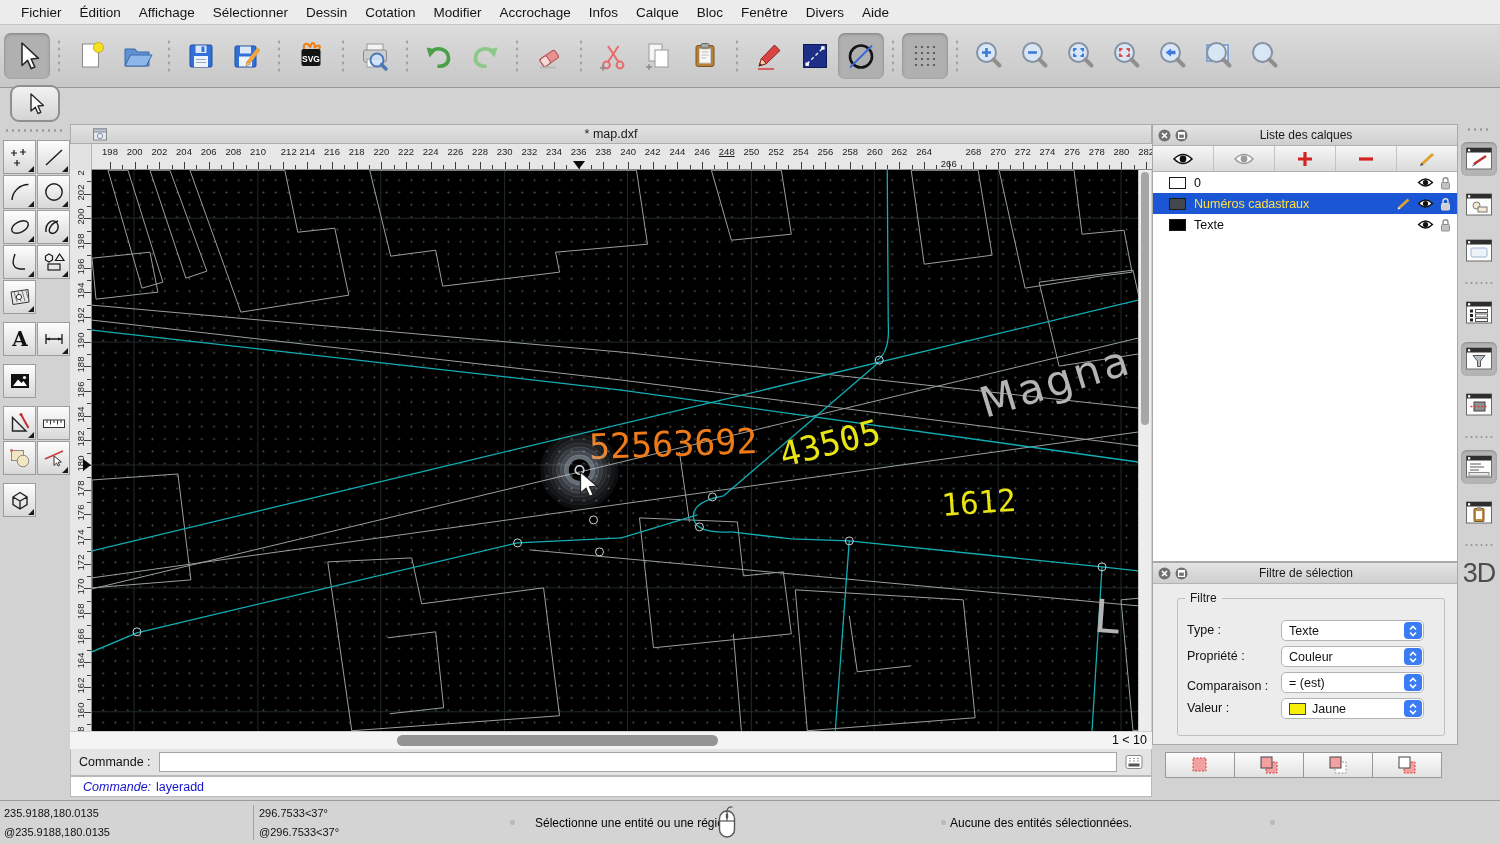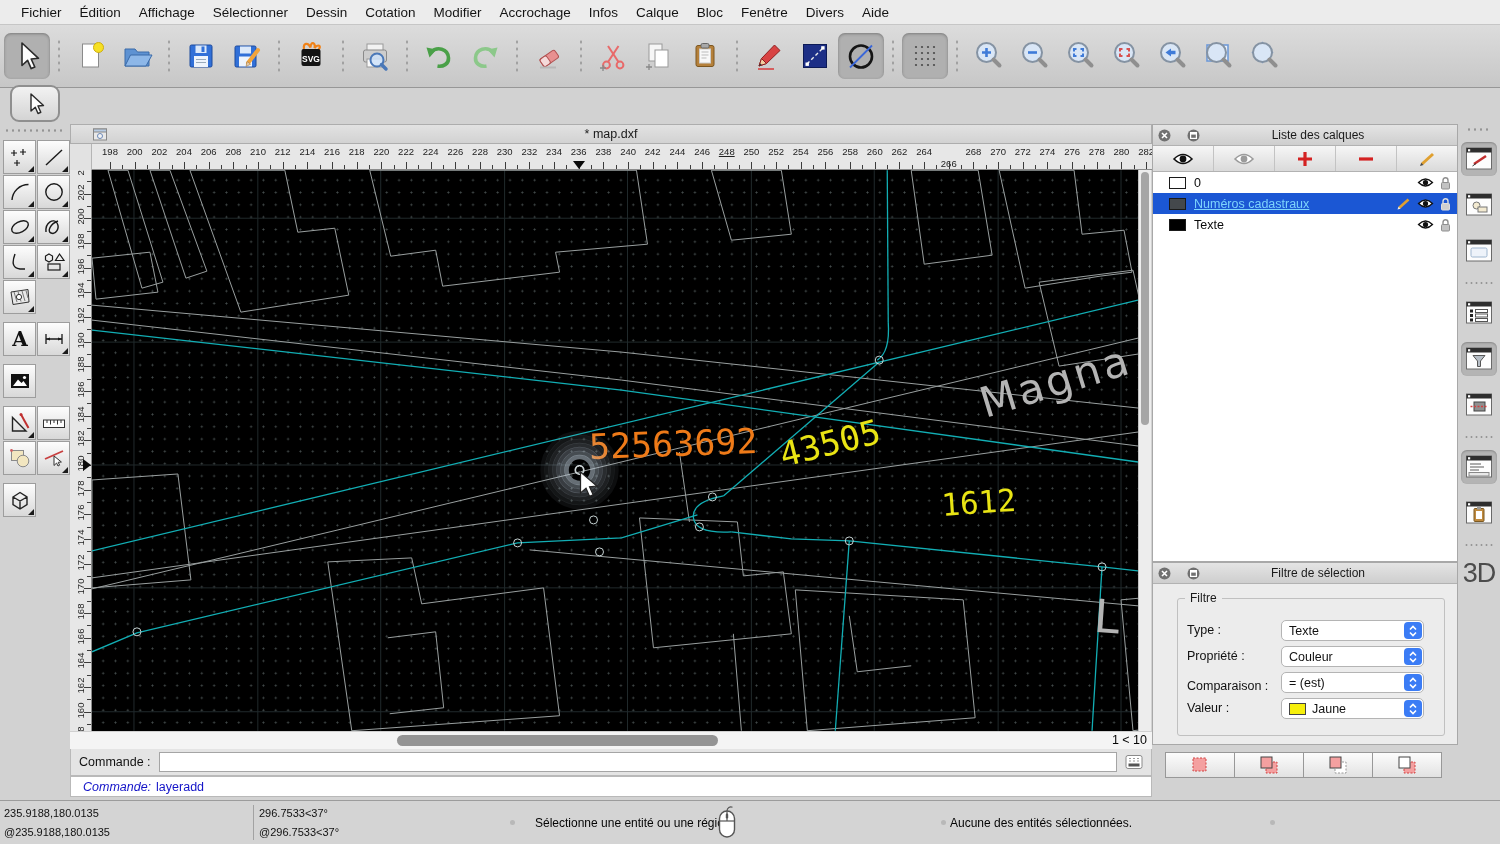--- a/index.html
+++ b/index.html
@@ -49,29 +49,29 @@
   .cmd-label-hist{color:#1414c8;font-style:italic;margin-right:5px;}
   .cmd-value{color:#1414c8;}
   #cmd-input-row{height:27px;background:#e4e4e4;border:1px solid #b9b9b9;border-top:none;box-sizing:border-box;display:flex;align-items:center;padding:0 8px;gap:8px;}
   #cmd-prompt{font-size:12.5px;color:#111;white-space:nowrap;}
   #cmd-input{flex:1;height:18px;border:1px solid #a5a5a5;background:#fff;font:12px "Liberation Sans",sans-serif;padding:0 4px;outline:none;}
   #cmd-kbd{line-height:0;}
 
   
   #rightcol{position:absolute;left:1152px;top:37px;width:306px;}
   .panel{border:1px solid #a8a8a8;box-sizing:border-box;background:#fff;}
-  .panel-titlebar{height:20px;background:linear-gradient(#e4e4e4,#cecece);border-bottom:1px solid #b2b2b2;display:flex;align-items:center;padding:0 5px;gap:16px;}
+  .panel-titlebar{height:20px;background:linear-gradient(#e4e4e4,#cecece);border-bottom:1px solid #b2b2b2;display:flex;align-items:center;padding:0 5px;gap:4px;}
   .panel-title{flex:1;text-align:center;font-size:12px;color:#1a1a1a;margin-right:32px;}
   .pbtn{line-height:0;}
   #layers-toolbar{display:flex;height:25px;background:linear-gradient(#f6f6f6,#dadada);border-bottom:1px solid #b2b2b2;}
   .lt-btn{flex:1;display:flex;align-items:center;justify-content:center;border-right:1px solid #c3c3c3;}
   .lt-btn:last-child{border-right:none;}
   #layers-list{background:#fff;height:389px;}
   .layer-row{height:21px;display:flex;align-items:center;padding-left:16px;font-size:12.5px;color:#0a0a0a;}
-  .layer-row.selected{background:#1b57d4;color:#7dd3fc;text-decoration:underline;}
+  .layer-row.selected{background:#1b57d4;color:#fde047;}
   .layer-swatch{width:15px;height:10px;border:1px solid #1a1a1a;margin-right:8px;flex:none;}
   .row-icons{margin-left:auto;display:flex;align-items:center;gap:6px;padding-right:6px;line-height:0;}
   #filter-panel{background:#ececec;}
   #filter-body{position:relative;height:160px;background:#ececec;}
   #filter-group-box{position:absolute;left:24px;right:12px;top:14px;bottom:8px;border:1px solid #c0c0c0;border-radius:3px;}
   #filter-group-label{position:absolute;left:32px;top:7px;background:#ececec;padding:0 5px;font-size:12px;color:#1a1a1a;}
   .filter-label{position:absolute;left:34px;font-size:12.5px;color:#111;}
   .filter-dd{position:absolute;left:128px;width:143px;height:21px;background:#fff;border:1px solid #b4b4b4;border-radius:5px;box-sizing:border-box;display:flex;align-items:center;padding-left:7px;font-size:12.5px;color:#111;}
   .dd-stepper{position:absolute;right:1px;top:1px;bottom:1px;width:18px;background:#3b7cf5;border-radius:4px;display:flex;align-items:center;justify-content:center;}
   .dd-swatch{width:15px;height:10px;border:1px solid #444;margin-right:6px;flex:none;}
@@ -459,21 +459,21 @@
             <div class="htick" style="left: 104.345px; height: 4px;"></div>
             <span class="hlab" style="left: 116.68px;">206</span>
             <div class="htick" style="left: 116.68px; height: 7px;"></div>
             <div class="htick" style="left: 129.015px; height: 4px;"></div>
             <span class="hlab" style="left: 141.35px;">208</span>
             <div class="htick" style="left: 141.35px; height: 7px;"></div>
             <div class="htick" style="left: 153.685px; height: 4px;"></div>
             <span class="hlab" style="left: 166.02px;">210</span>
             <div class="htick" style="left: 166.02px; height: 7px;"></div>
             <div class="htick" style="left: 178.355px; height: 4px;"></div>
-            <span class="hlab" style="left: 190.69px;">212</span>
+            <span class="hlab" style="left: 190.69px; text-align: right;">212</span>
             <div class="htick" style="left: 190.69px; height: 7px;"></div>
             <div class="htick" style="left: 203.025px; height: 4px;"></div>
             <span class="hlab" style="left: 215.36px;">214</span>
             <div class="htick" style="left: 215.36px; height: 7px;"></div>
             <div class="htick" style="left: 227.695px; height: 4px;"></div>
             <span class="hlab" style="left: 240.03px;">216</span>
             <div class="htick" style="left: 240.03px; height: 7px;"></div>
             <div class="htick" style="left: 252.365px; height: 4px;"></div>
             <span class="hlab" style="left: 264.7px;">218</span>
             <div class="htick" style="left: 264.7px; height: 7px;"></div>

